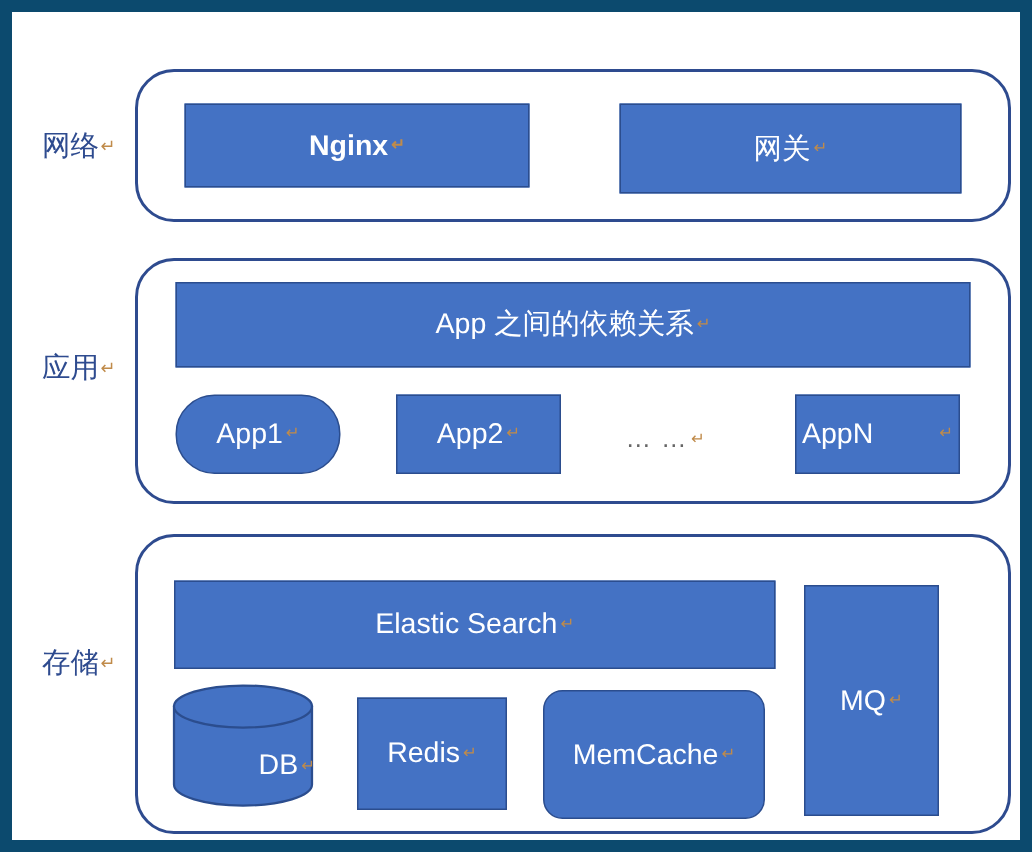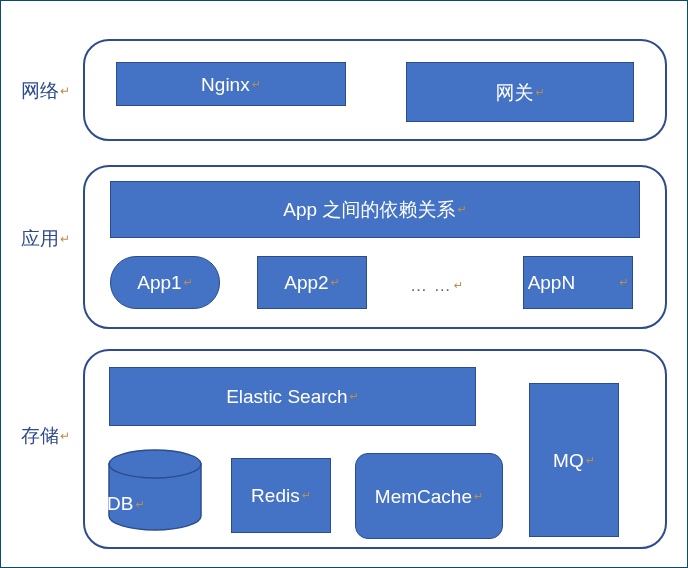--- a/index.html
+++ b/index.html
@@ -8,21 +8,21 @@
     background: #ffffff;
   }
   body {
     font-family: "Liberation Sans", sans-serif;
   }
   #page {
     position: relative;
     width: 688px;
     height: 568px;
     box-sizing: border-box;
-    border: 1px solid #0c4a6e;
+    border: 8px solid #0c4a6e;
     background: #ffffff;
     overflow: hidden;
   }
 
   
   .row-label {
     position: absolute;
     color: #2E4B8F;
     font-size: 19px;
     line-height: 1;
@@ -74,21 +74,21 @@
     position: absolute;
   }
   .cylinder svg {
     display: block;
   }
   .cylinder .cyl-label {
     position: absolute;
     left: 0;
     right: 0;
     bottom: 18px;
-    text-align: left;
+    text-align: right;
     color: #ffffff;
     font-size: 19px;
     line-height: 1;
     white-space: nowrap;
   }
   .cylinder .cyl-label .pilcrow {
     color: #C08B4A;
     font-size: 11px;
     vertical-align: 2px;
     margin-left: 2px;
@@ -108,21 +108,21 @@
 <body>
 
 <div id="page">
 
   <div class="row-label" style="left:20px; top:80px;">
     <span>网络</span><span class="pilcrow">↵</span>
   </div>
 
   <div class="layer" style="left:82px; top:38px; width:584px; height:102px;">
 
-    <div class="box" style="left:31px; top:21px; width:230px; height:44px;">
+    <div class="box" style="left:31px; top:21px; width:230px; height:56px;font-weight:bold;">
       <span>Nginx</span>
         <span class="pilcrow">↵</span>
     </div>
 
     <div class="box" style="left:321px; top:21px; width:228px; height:60px;">
       <span>网关</span>
         <span class="pilcrow">↵</span>
     </div>
   </div>
 
@@ -156,21 +156,21 @@
         <span class="pilcrow">↵</span>
     </div>
   </div>
 
   <div class="row-label" style="left:20px; top:425px;">
     <span>存储</span><span class="pilcrow">↵</span>
   </div>
 
   <div class="layer" style="left:82px; top:348px; width:584px; height:200px;">
 
-    <div class="box" style="left:24px; top:16px; width:367px; height:59px;">
+    <div class="box" style="left:24px; top:29px; width:401px; height:59px;">
       <span>Elastic Search</span>
         <span class="pilcrow">↵</span>
     </div>
 
     <div class="cylinder" style="left:22px; top:98px; width:96px; height:82px;">
       <svg width="96" height="82" viewBox="0 0 96 82">
         <path d="M2,15 L2,67 A46,14 0 0 0 94,67 L94,15 Z" fill="#4472C4" stroke="#2B4D8E" stroke-width="1.5"></path>
         <ellipse cx="48" cy="15" rx="46" ry="14" fill="#4472C4" stroke="#2B4D8E" stroke-width="1.5"></ellipse>
       </svg>
       <div class="cyl-label">

